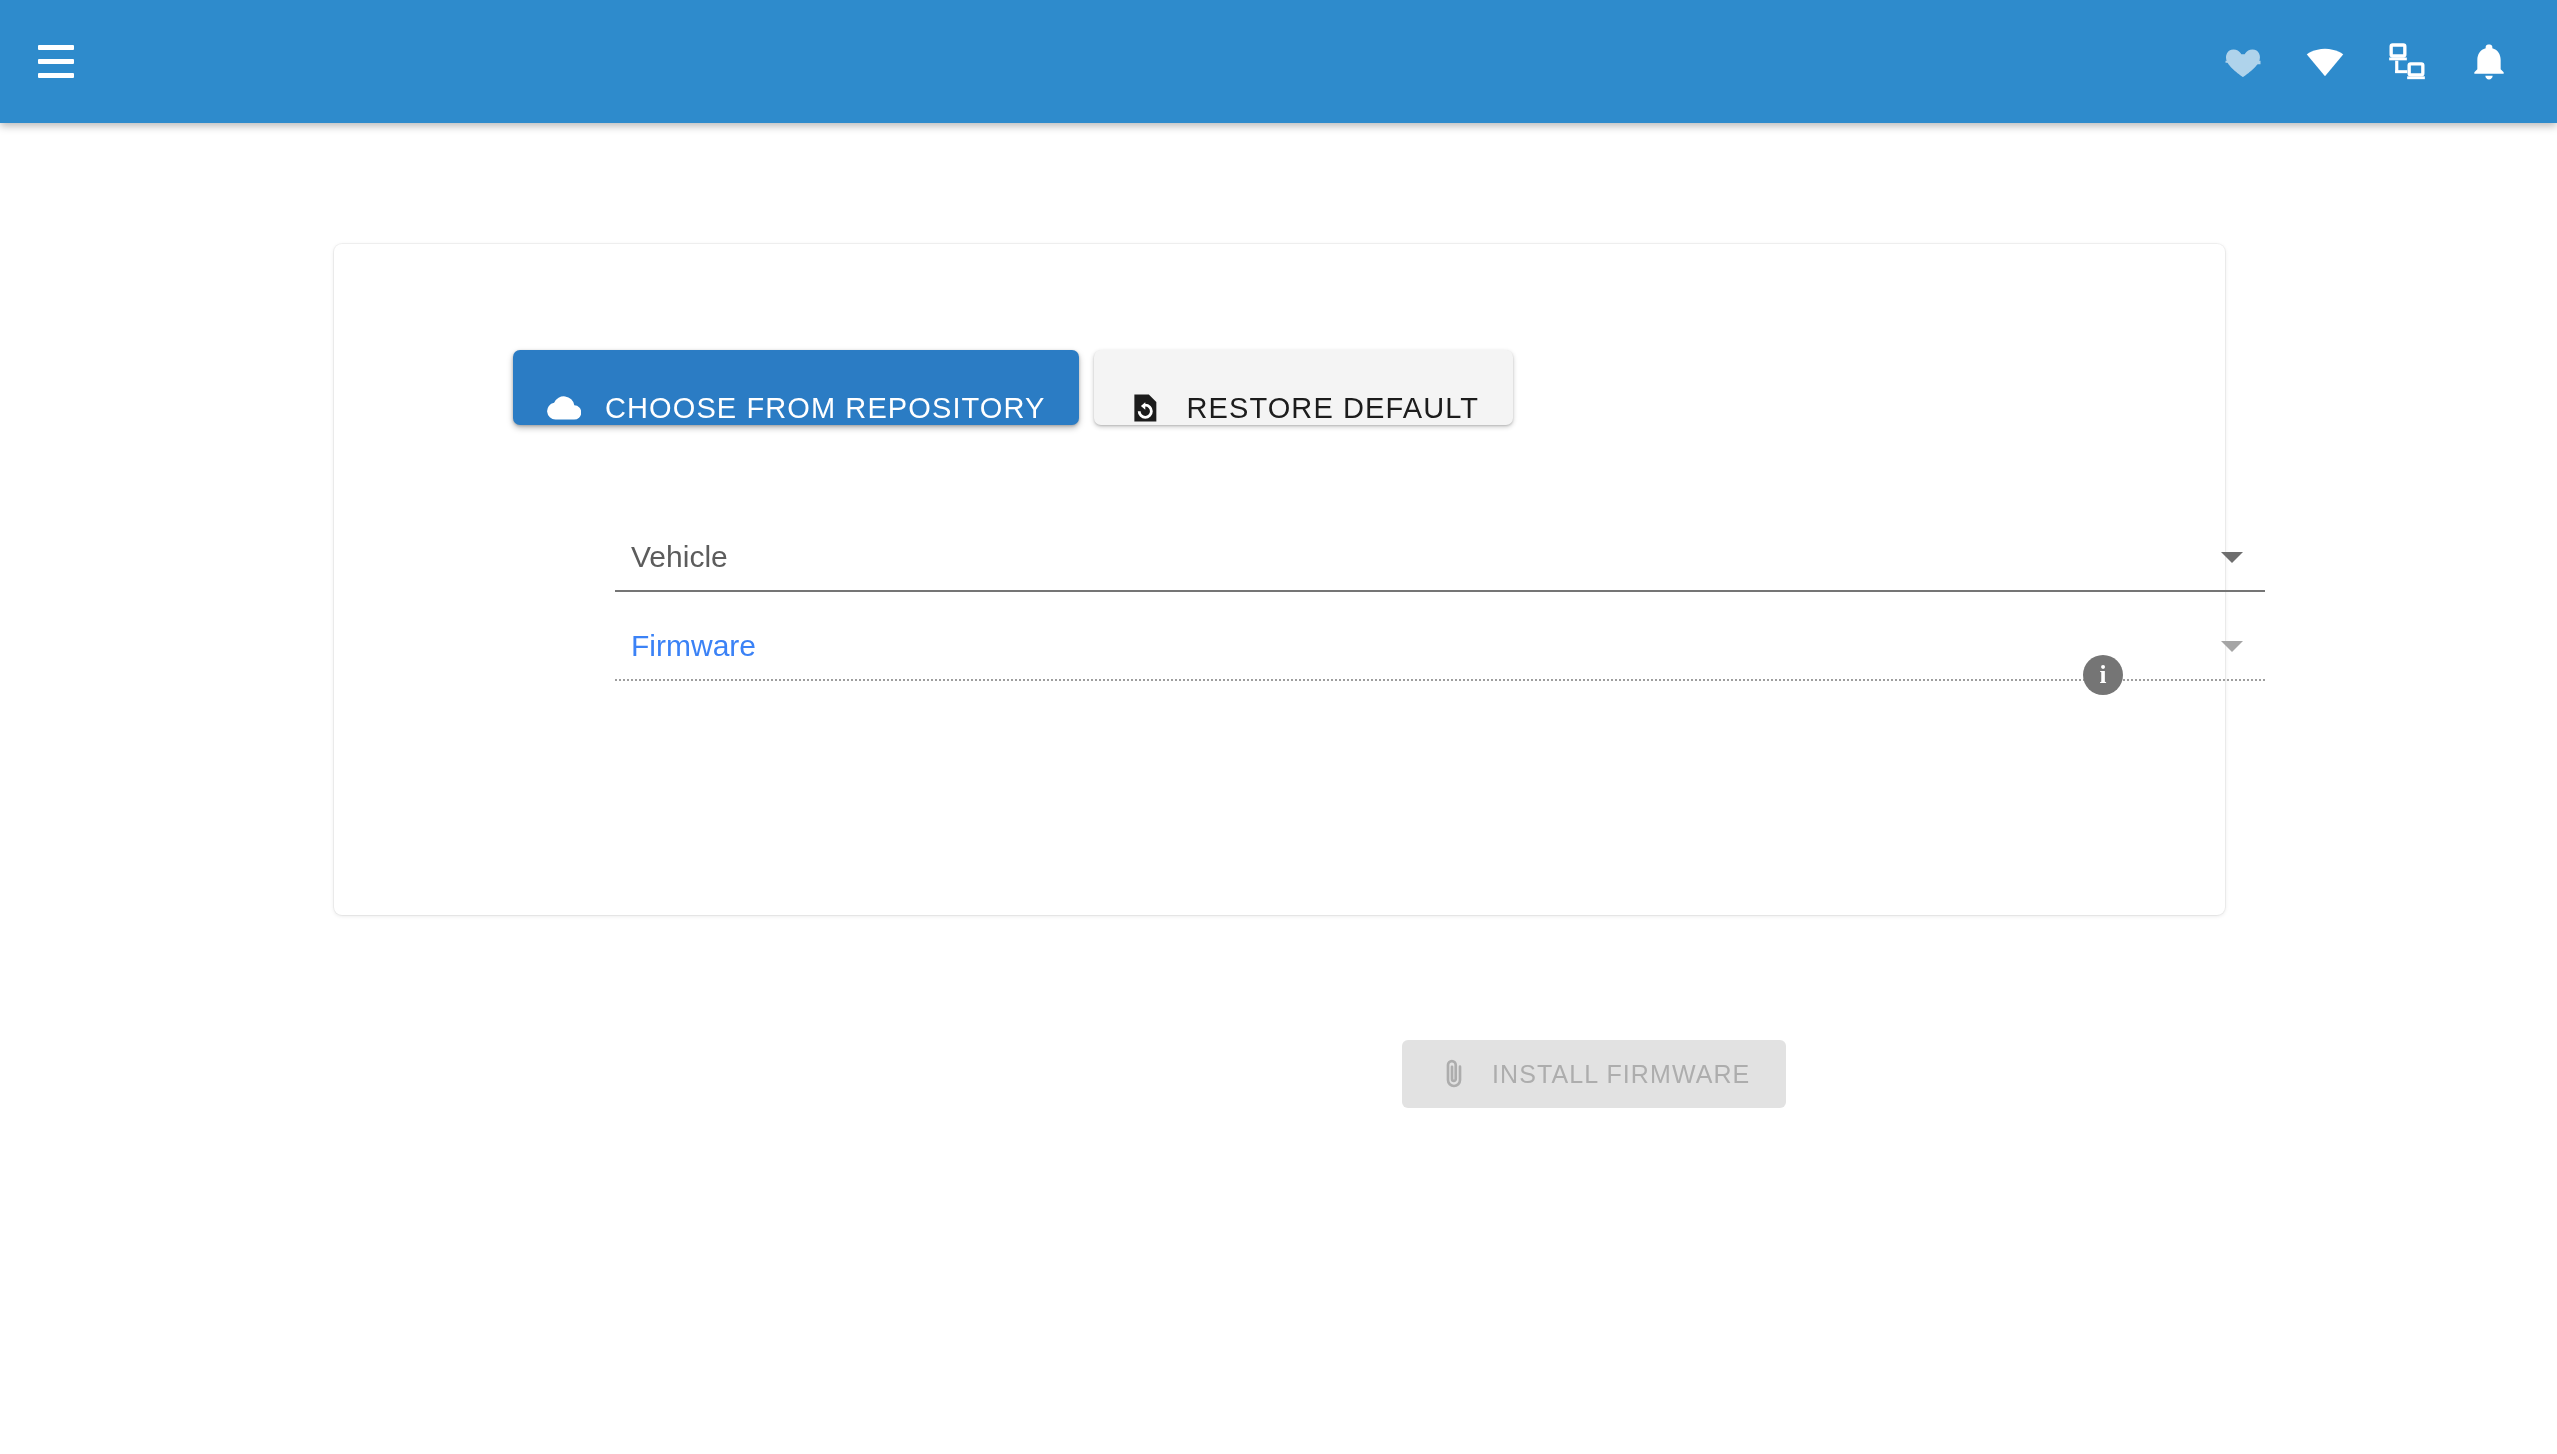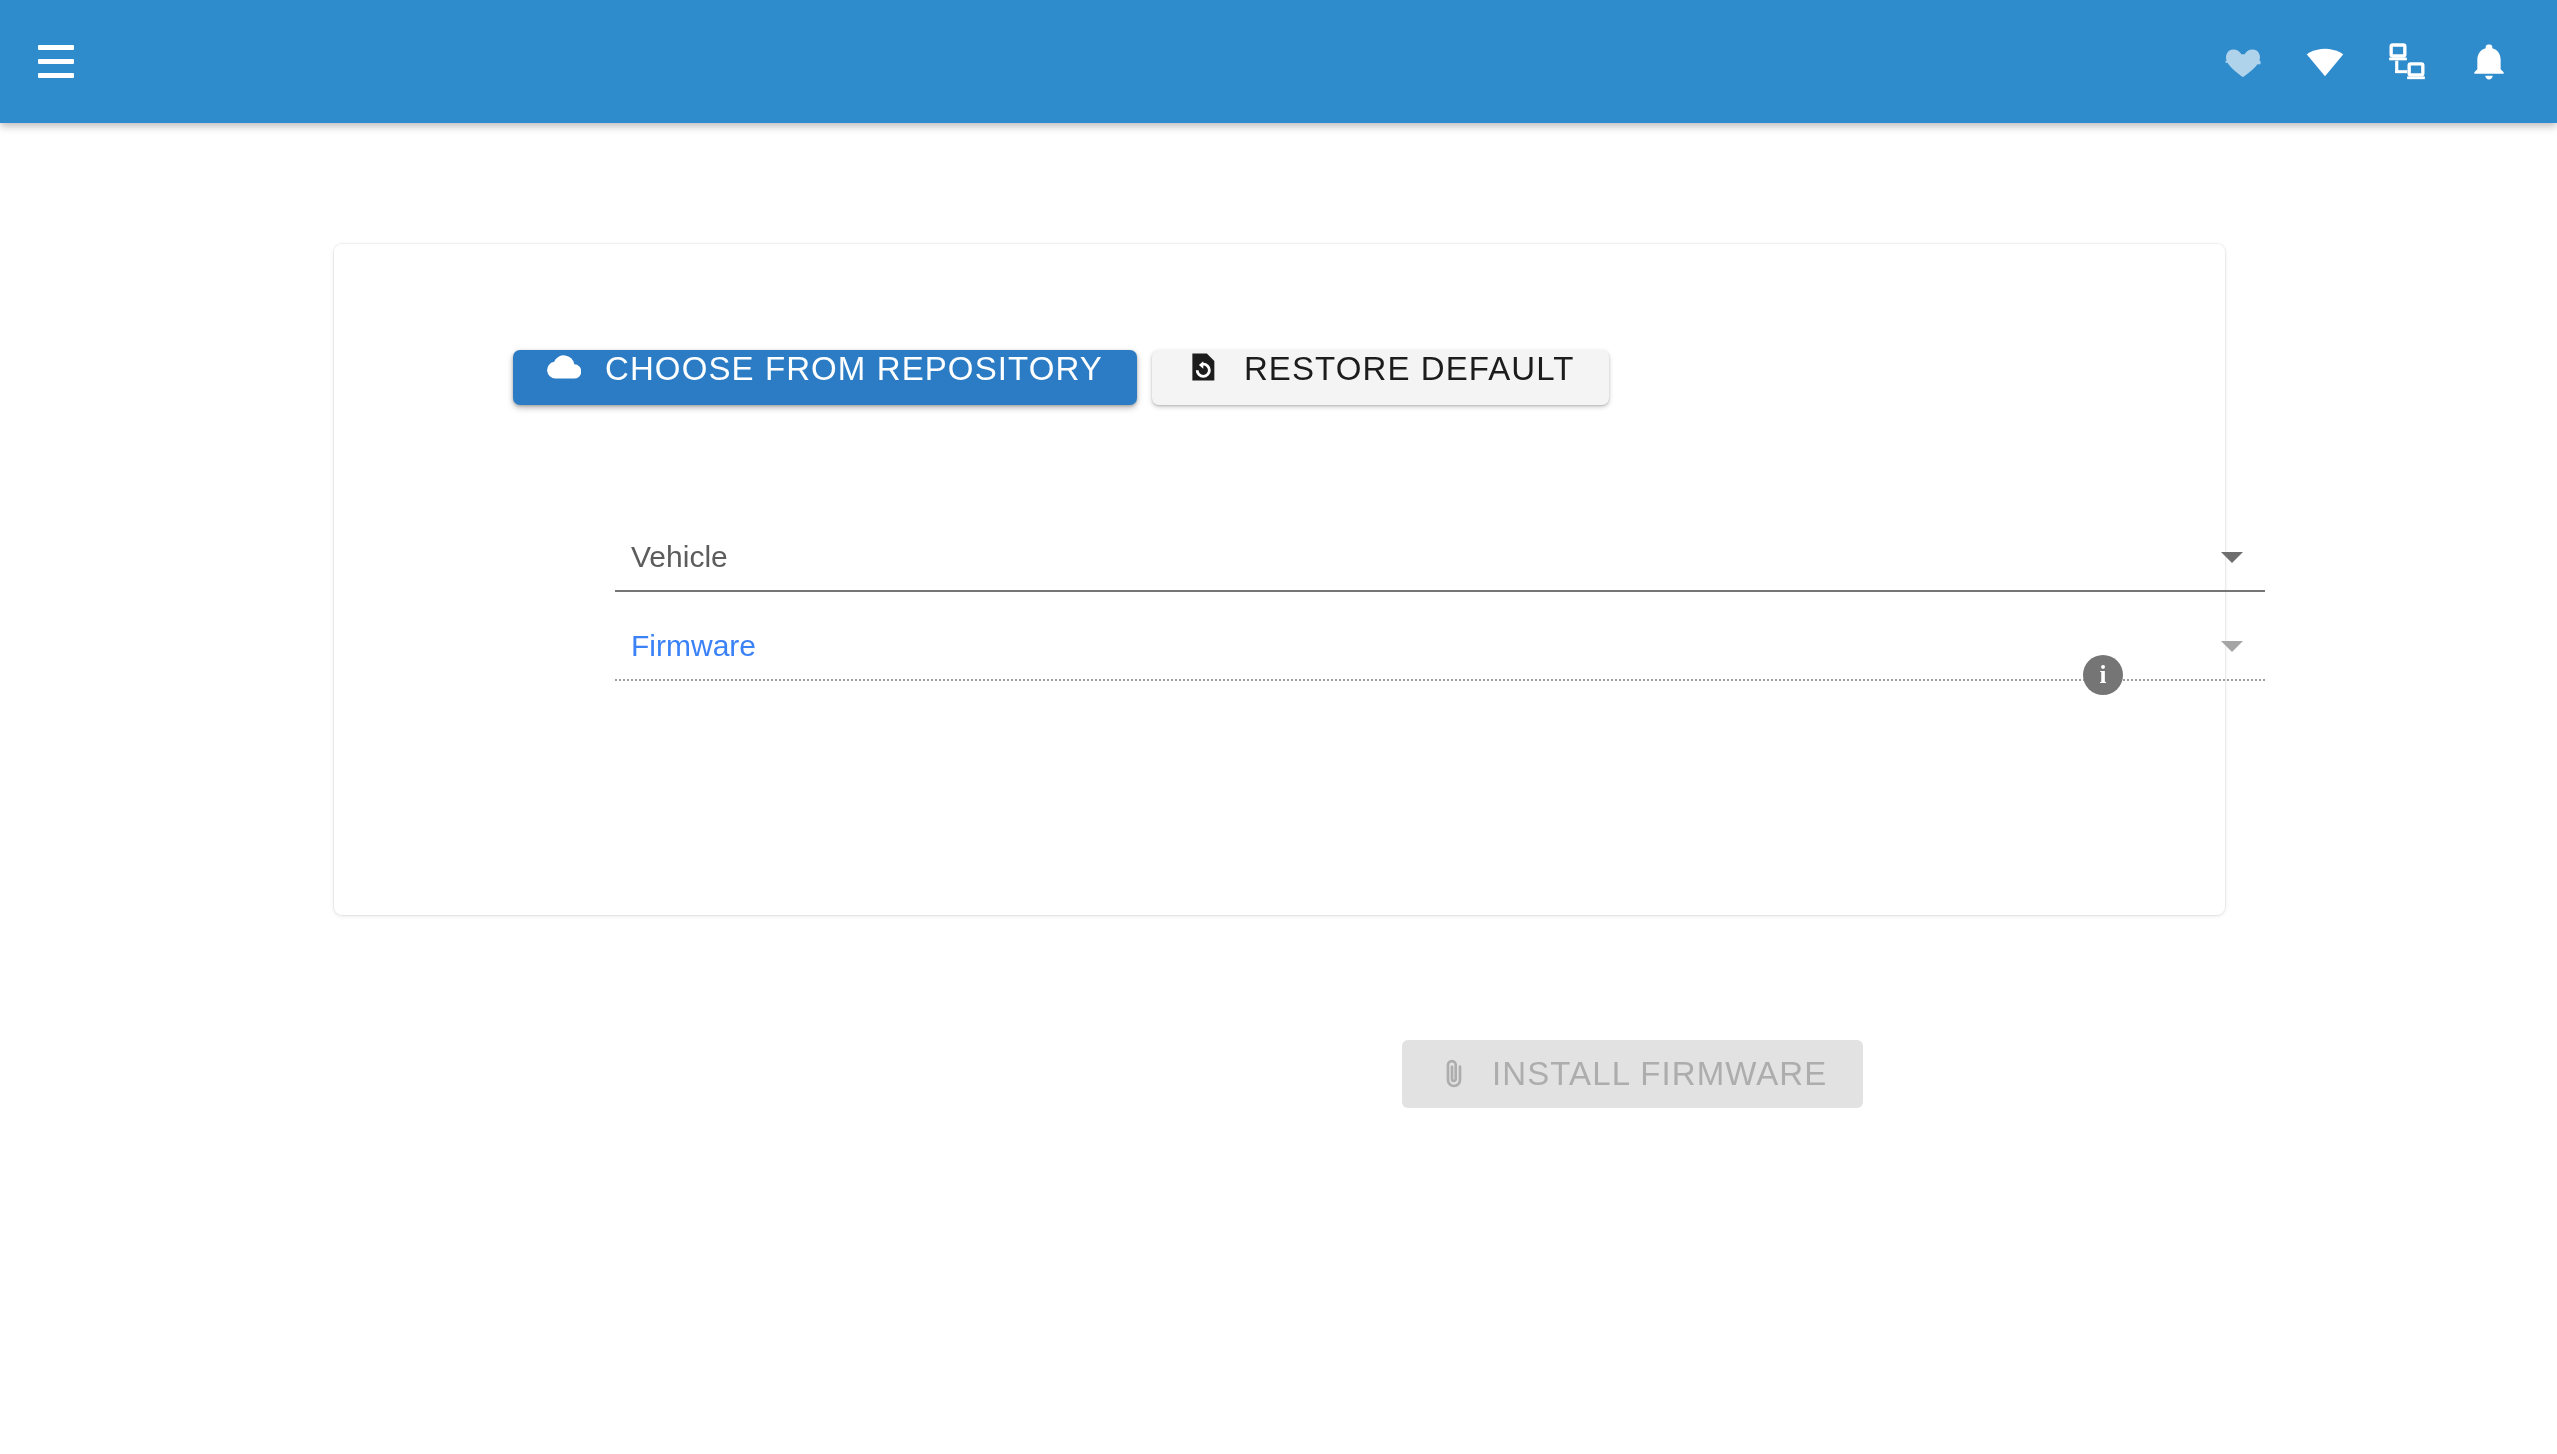--- a/index.html
+++ b/index.html
@@ -79,29 +79,29 @@
   .source-row {
     position: absolute;
     left: 179px;
     top: 106px;
     display: flex;
     align-items: flex-start;
     gap: 15px;
   }
 
   .src-btn {
-    height: 55px;
+    height: 75px;
     border: none;
     border-radius: 7px;
     display: inline-flex;
-    align-items: flex-start;
+    align-items: flex-end;
     gap: 24px;
     padding: 0 34px;
     font-family: "Liberation Sans", sans-serif;
-    font-size: 33px;
+    font-size: 29px;
     letter-spacing: 1.1px;
     cursor: pointer;
     white-space: nowrap;
   }
   .src-btn.active {
     background: #2b7cc4;
     color: #ffffff;
     box-shadow: 0 3px 6px rgba(0,0,0,0.26), 0 1px 3px rgba(0,0,0,0.20);
   }
   .src-btn.inactive {
@@ -189,21 +189,21 @@
     position: absolute;
     left: 1068px;
     top: 796px;
     height: 68px;
     padding: 0 36px;
     border: none;
     border-radius: 6px;
     background: #e2e2e2;
     color: #adadad;
     font-family: "Liberation Sans", sans-serif;
-    font-size: 33px;
+    font-size: 25px;
     letter-spacing: 1.1px;
     display: inline-flex;
     align-items: center;
     gap: 22px;
     cursor: default;
     white-space: nowrap;
   }
   .install-btn .btn-ico {
     display: inline-flex;
     align-items: center;

